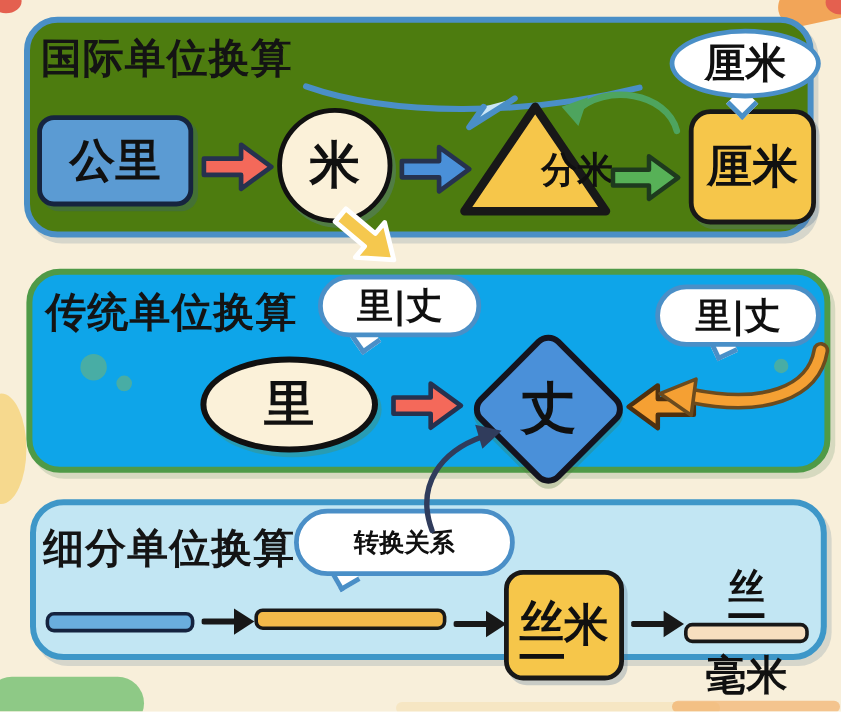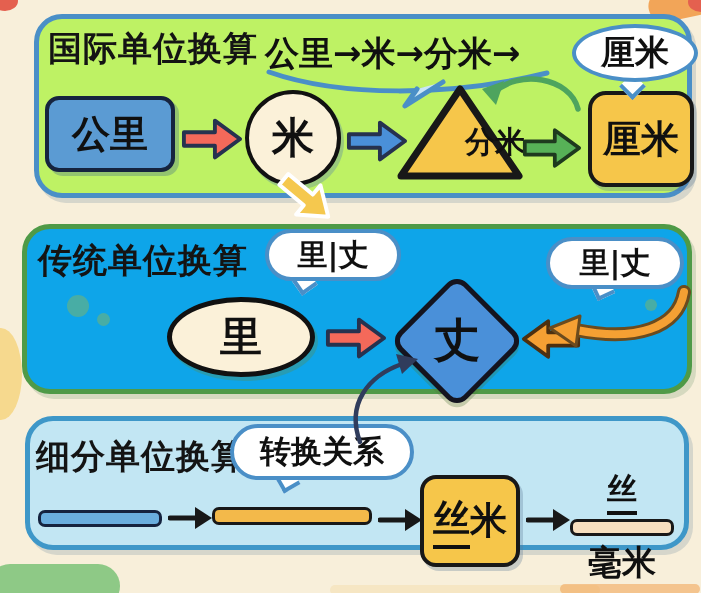--- a/index.html
+++ b/index.html
@@ -11,21 +11,21 @@
   .blob-tl{left:-8px;top:-9px;width:26px;height:20px;background:#e4604f;}
   .blob-tr-orange{left:648px;top:-14px;width:72px;height:32px;background:#f2a558;border-radius:18px;transform:rotate(-12deg);}
   .blob-tr-red{left:688px;top:-8px;width:26px;height:20px;background:#e4604f;}
   .blob-left-yellow{left:-20px;top:328px;width:42px;height:92px;background:#f6d98e;}
   .blob-bottom-green{left:-12px;top:564px;width:132px;height:44px;background:#8ec986;border-radius:22px;}
   .blob-bottom-strip{left:330px;top:585px;width:270px;height:10px;background:#f6e6c3;border-radius:6px;}
   .blob-bottom-orange{left:560px;top:584px;width:140px;height:10px;background:rgba(240,160,80,.55);border-radius:6px;}
 
   
   .panel{position:absolute;box-sizing:border-box;border-radius:28px;}
-  .panel-intl{left:34px;top:14px;width:658px;height:184px;background:#bef264;border:5px solid #4a8fc7;box-shadow:4px 5px 0 rgba(110,140,160,.25);}
+  .panel-intl{left:20px;top:14px;width:658px;height:184px;background:#4d7c0f;border:5px solid #4a8fc7;box-shadow:4px 5px 0 rgba(110,140,160,.25);}
   .panel-trad{left:22px;top:224px;width:670px;height:170px;background:#0ea5e9;border:5px solid #4f9a47;box-shadow:4px 5px 0 rgba(110,150,110,.25);}
   .panel-sub{left:25px;top:416px;width:664px;height:134px;background:#c2e6f3;border:5px solid #3e97c8;box-shadow:4px 5px 0 rgba(110,140,160,.25);}
 
   .panel-title{position:absolute;font-size:34px;font-weight:900;color:#141414;white-space:nowrap;letter-spacing:1px;}
 
   
   .node{position:absolute;display:flex;align-items:center;justify-content:center;box-sizing:border-box;color:#101010;font-weight:900;}
   .bubble{position:absolute;display:flex;align-items:center;justify-content:center;background:#fff;border:4px solid #4a8fc7;box-sizing:border-box;color:#101010;font-weight:900;z-index:3;}
   .tail{position:absolute;width:15px;height:15px;background:#fff;border-right:4px solid #4a8fc7;border-bottom:4px solid #4a8fc7;transform:rotate(45deg);z-index:2;}
   .svg-abs{position:absolute;}
@@ -62,21 +62,21 @@
   .zhang-diamond{position:absolute;left:382px;top:64px;width:86px;height:86px;background:#4a90d9;border:5px solid #14141f;border-radius:14px;transform:rotate(45deg);display:flex;align-items:center;justify-content:center;box-shadow:3px 3px 0 rgba(80,120,60,.3);}
   .zhang-diamond span{transform:rotate(-45deg);font-size:46px;font-weight:900;color:#101010;}
   .arrow-orange-left{left:494px;top:87px;}
   .dot{position:absolute;border-radius:50%;background:rgba(120,180,110,.55);}
   .dot-a{left:40px;top:66px;width:22px;height:22px;}
   .dot-b{left:70px;top:84px;width:13px;height:13px;}
   .dot-c{left:618px;top:70px;width:12px;height:12px;}
 
   
   .sub-title{left:6px;top:13px;}
-  .zhuanhuan-bubble{left:200px;top:3px;width:184px;height:56px;border-radius:28px;font-size:31px;}
+  .zhuanhuan-bubble{left:215px;top:3px;width:184px;height:56px;border-radius:28px;font-size:21px;}
   .zhuanhuan-tail{left:248px;top:50px;transform:rotate(60deg);}
   .bar{position:absolute;box-sizing:border-box;}
   .bar-blue{left:8px;top:89px;width:124px;height:17px;background:#6aaede;border:3px solid #15233f;border-radius:7px;}
   .bar-yellow{left:182px;top:86px;width:160px;height:18px;background:#f3b94a;border:3px solid #181818;border-radius:7px;}
   .label-si-mm{position:absolute;left:182px;top:110px;width:160px;text-align:center;font-size:33px;font-weight:900;color:#101010;white-space:nowrap;}
   .u-si{border-bottom:4px solid #101010;padding-bottom:1px;}
   .arrow-thin1{left:138px;top:82px;}
   .arrow-thin2{left:348px;top:84px;}
   .arrow-thin3{left:496px;top:84px;}
   .simi-box{left:390px;top:54px;width:100px;height:92px;background:#f6c64a;border:4px solid #181818;border-radius:16px;font-size:37px;box-shadow:3px 4px 0 rgba(90,120,150,.3);}
@@ -94,21 +94,20 @@
   <div class="blob blob-tr-orange"></div>
   <div class="blob blob-tr-red"></div>
   <div class="blob blob-left-yellow"></div>
   <div class="blob blob-bottom-green"></div>
   <div class="blob blob-bottom-strip"></div>
   <div class="blob blob-bottom-orange"></div>
 
   <div class="panel panel-intl">
     <div class="panel-title intl-title">国际单位换算</div>
 
-    <div class="intl-chain">公里→米→分米→</div>
 
     <svg class="svg-abs intl-chain-underline" width="290" height="40" viewBox="0 0 290 40">
       <path d="M4 3 C 75 28, 185 28, 282 4" fill="none" stroke="#4a8fc7" stroke-width="5" stroke-linecap="round"></path>
       <path d="M152 20 L140 37 L178 13" fill="#c9e6f6" stroke="#4a8fc7" stroke-width="5" stroke-linejoin="round" stroke-linecap="round"></path>
     </svg>
 
     <div class="bubble cm-bubble">厘米</div>
     <div class="tail cm-bubble-tail"></div>
 
     <div class="node km-box">公里</div>

